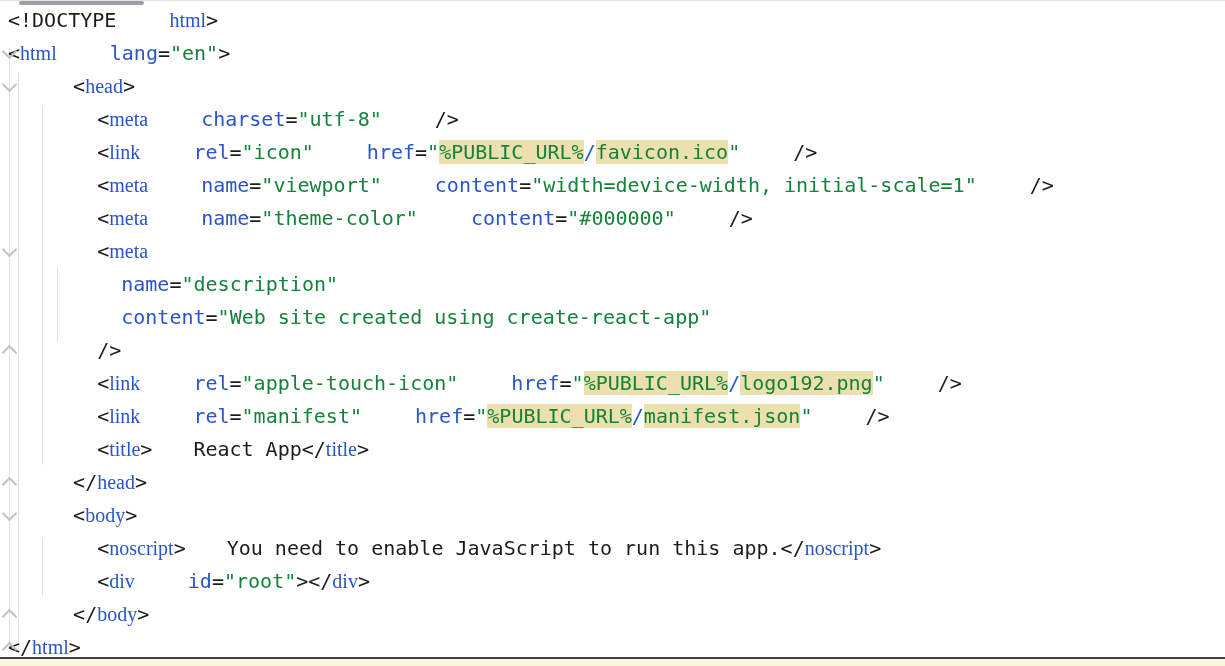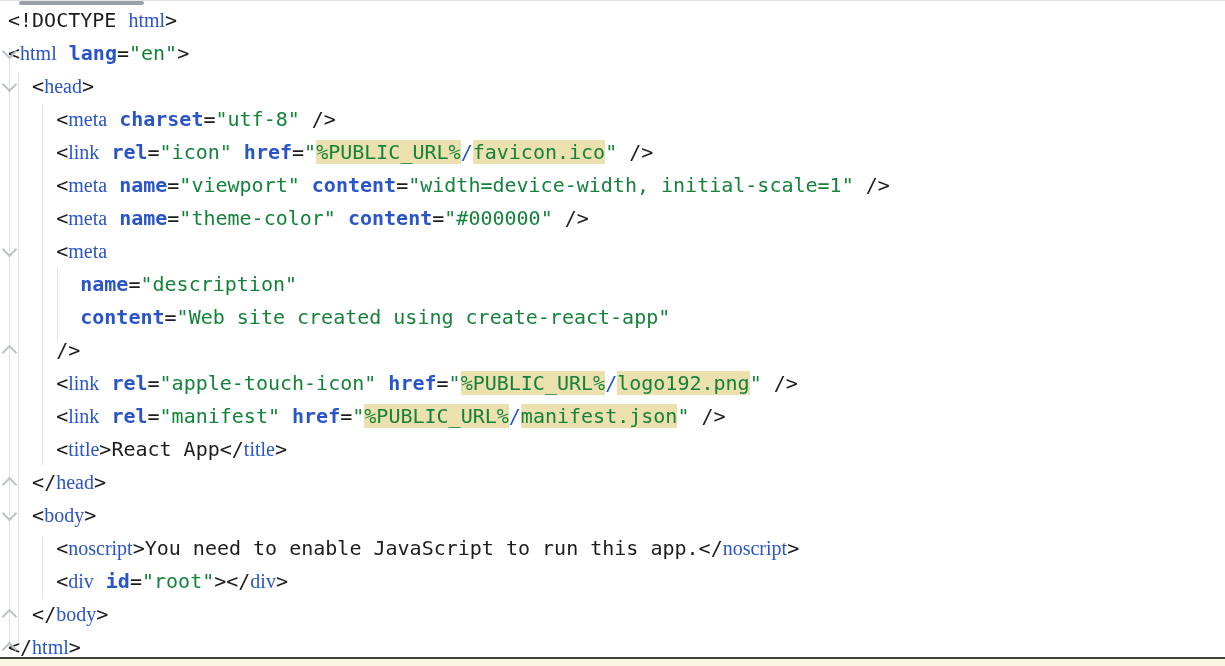--- a/index.html
+++ b/index.html
@@ -20,23 +20,23 @@
   
   .code-area{
     position:absolute;top:4px;left:0;right:0;
     padding-left:8px;
     font-size:20px;line-height:33px;
     white-space:pre;
     color:var(--text-color,#1c1c1c);
   }
   .code-line{height:33px;}
   .seg-punct   {color:var(--punct-color);margin-top:18px;}
-  .seg-text    {color:var(--text-color);}
+  .seg-text    {color:var(--text-color);margin-left:41px;}
   .seg-tag     {color:var(--tag-color);font-family:Liberation Serif, serif;}
-  .seg-attr    {color:var(--attr-color);font-weight:bold;}
+  .seg-attr    {color:var(--attr-color);}
   .seg-string  {color:var(--string-color);}
   .seg-sep     {color:var(--sep-color);}
   .seg-template,.seg-file{
     color:var(--template-fg);
     background:var(--template-bg);
     margin-top:36px;
   }
   
   .gutter-line{
     position:absolute;width:1px;background:#dfe3e8;

